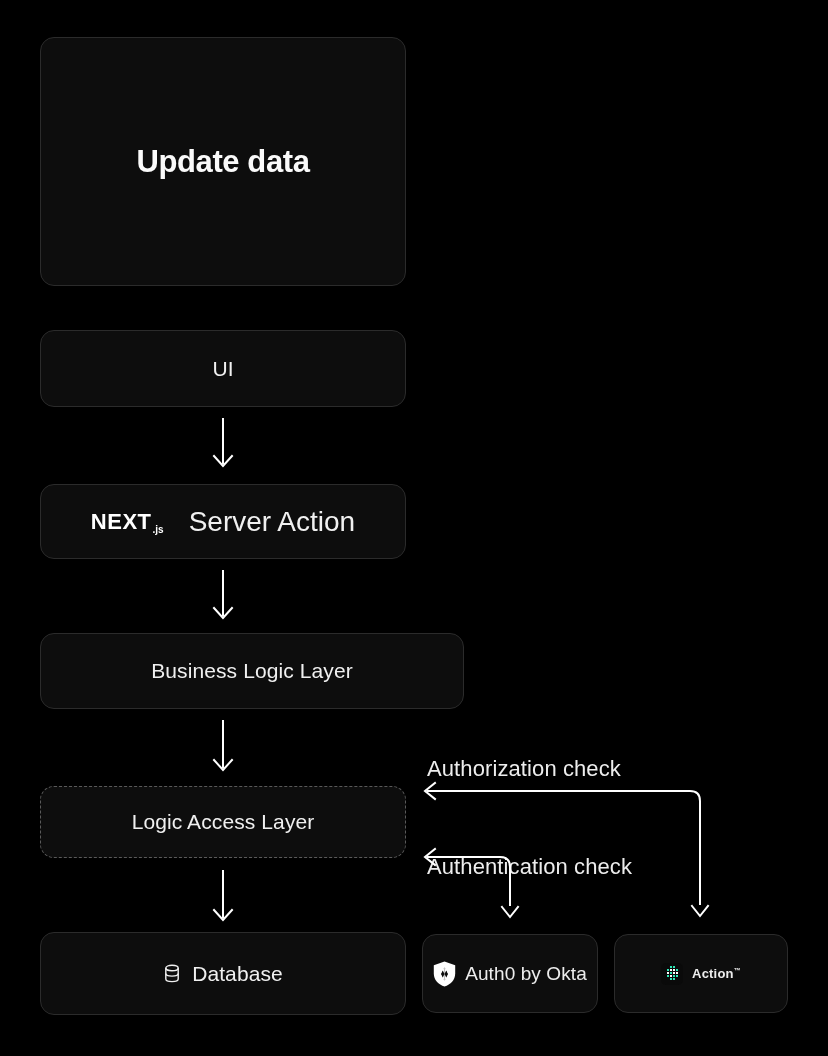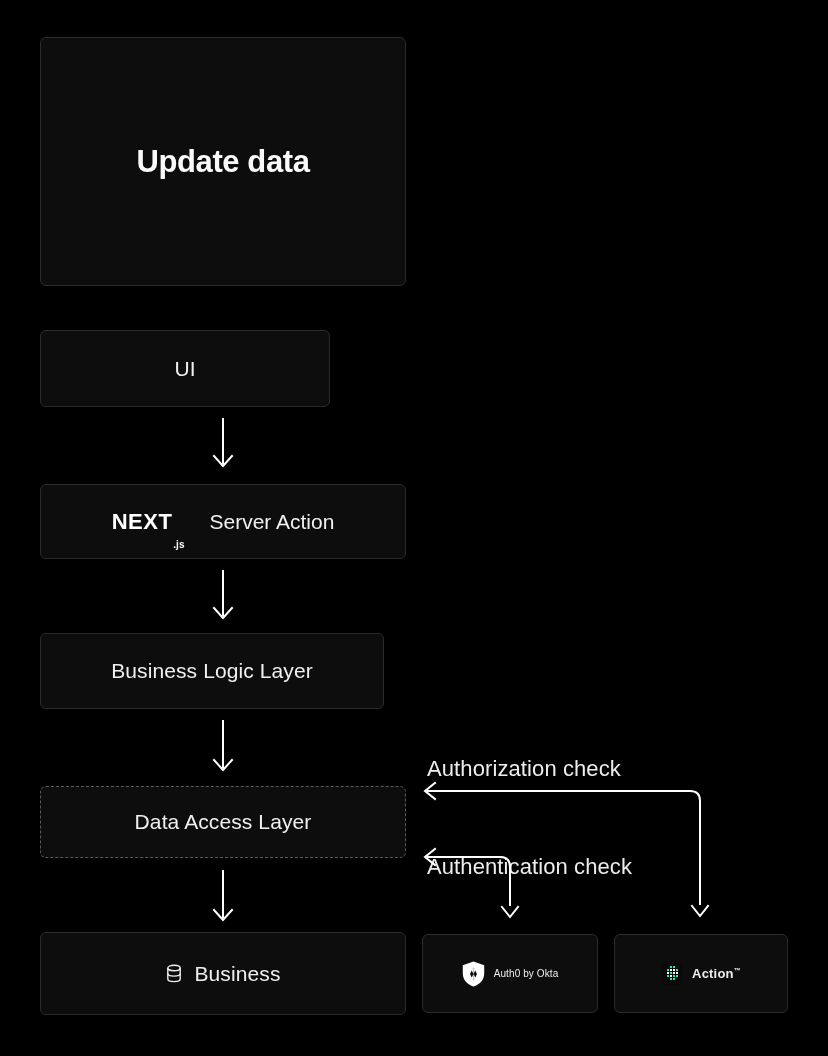--- a/index.html
+++ b/index.html
@@ -8,59 +8,59 @@
     background:#000;
     font-family:"Liberation Sans", sans-serif;
     overflow:hidden;
   }
   #stage { position:relative; width:828px; height:1056px; background:#000; }
 
   .node {
     position:absolute;
     background:#0d0d0d;
     border:1px solid #2b2b2b;
-    border-radius:6px;
+    border-radius:14px;
     display:flex;
     align-items:center;
     justify-content:center;
     color:#f2f2f2;
   }
   .node.dashed { border:1px dashed #5a5a5a; }
 
   #card-update { left:40px; top:37px; width:366px; height:249px; }
   #card-update .title {
     font-size:31px; font-weight:bold; letter-spacing:-0.4px; color:#fafafa;
   }
 
-  #node-ui          { left:40px; top:330px;  width:290px; height:77px; }
+  #node-ui          { left:40px; top:330px;  width:366px; height:77px; }
   #node-server      { left:40px; top:484px;  width:366px; height:75px; }
-  #node-business    { left:40px; top:633px;  width:344px; height:76px; }
+  #node-business    { left:40px; top:633px;  width:424px; height:76px; }
   #node-dal         { left:40px; top:786px;  width:366px; height:72px; }
   #node-database    { left:40px; top:932px;  width:366px; height:83px; }
   #node-auth0       { left:422px; top:934px; width:176px; height:79px; }
   #node-openfga     { left:614px; top:934px; width:174px; height:79px; }
 
   .node-label { font-size:21px; color:#f0f0f0; letter-spacing:0.1px; }
   .node-row { display:flex; align-items:center; gap:11px; }
 
   
   .nextjs-mark {
-    display:inline-flex; align-items:flex-end;
+    display:inline-flex; align-items:flex-start;
     font-weight:bold; letter-spacing:0.5px; color:#fff;
     font-size:22px;
   }
   .nextjs-mark .dotjs {
     font-size:10px; font-weight:bold; letter-spacing:0px;
     margin-left:1px; position:relative; top:15px;
   }
-  .server-text { font-size:21px; color:#f0f0f0; margin-left:14px; }
+  .server-text { font-size:28px; color:#f0f0f0; margin-left:14px; }
 
   
   .logo-label { font-size:13px; font-weight:bold; color:#ededed; letter-spacing:0.2px; }
-  .logo-label.thin { font-weight:normal; font-size:10px; letter-spacing:0.1px; }
+  .logo-label.thin { font-weight:normal; font-size:19px; letter-spacing:0.1px; }
   .tm { font-size:7px; vertical-align:super; }
 
   .ofga-tile {
     width:22px; height:22px; border-radius:5px; background:#0a0a0a;
     display:flex; align-items:center; justify-content:center;
   }
 
   
   .flow-arrow { position:absolute; left:205px; width:36px; }
 
@@ -115,40 +115,40 @@
   </div>
 
   <div class="flow-arrow" style="top:720px;height:58px;">
     <svg width="36" height="58" viewBox="0 0 36 58">
       <path d="M18 0 L18 48" stroke="#ffffff" stroke-width="2" fill="none"></path>
       <path d="M9 40 L18 50 L27 40" stroke="#ffffff" stroke-width="2" fill="none" stroke-linecap="square"></path>
     </svg>
   </div>
 
   <div class="node dashed" id="node-dal">
-    <span class="node-label">Data Access Layer</span>
+    <span class="node-label">Logic Access Layer</span>
   </div>
 
   <div class="flow-arrow" style="top:870px;height:58px;">
     <svg width="36" height="58" viewBox="0 0 36 58">
       <path d="M18 0 L18 48" stroke="#ffffff" stroke-width="2" fill="none"></path>
       <path d="M9 40 L18 50 L27 40" stroke="#ffffff" stroke-width="2" fill="none" stroke-linecap="square"></path>
     </svg>
   </div>
 
   <div class="node" id="node-database">
     <div class="node-row">
       <span>
         <svg width="18" height="19" viewBox="0 0 18 19">
           <ellipse cx="9" cy="4" rx="6.2" ry="2.8" stroke="#f0f0f0" stroke-width="1.4" fill="none"></ellipse>
           <path d="M2.8 4 L2.8 15 C2.8 16.5 5.6 17.6 9 17.6 C12.4 17.6 15.2 16.5 15.2 15 L15.2 4" stroke="#f0f0f0" stroke-width="1.4" fill="none"></path>
           <path d="M2.8 9.5 C2.8 11 5.6 12.1 9 12.1 C12.4 12.1 15.2 11 15.2 9.5" stroke="#f0f0f0" stroke-width="1.4" fill="none"></path>
         </svg>
       </span>
-      <span class="node-label">Business</span>
+      <span class="node-label">Database</span>
     </div>
   </div>
 
   <div class="node" id="node-auth0">
     <div class="node-row" style="gap:9px;">
       <span>
         <svg width="23" height="26" viewBox="0 0 23 26">
           <path d="M11.5 0.6 L22.2 4.2 L22.2 12.5 C22.2 19 17.6 23.4 11.5 25.6
                    C5.4 23.4 0.8 19 0.8 12.5 L0.8 4.2 Z" fill="#ffffff"></path>
           <path d="M11.5 6.4 L14.6 12.9 L11.5 19.3 L8.4 12.9 Z" fill="#0d0d0d"></path>

